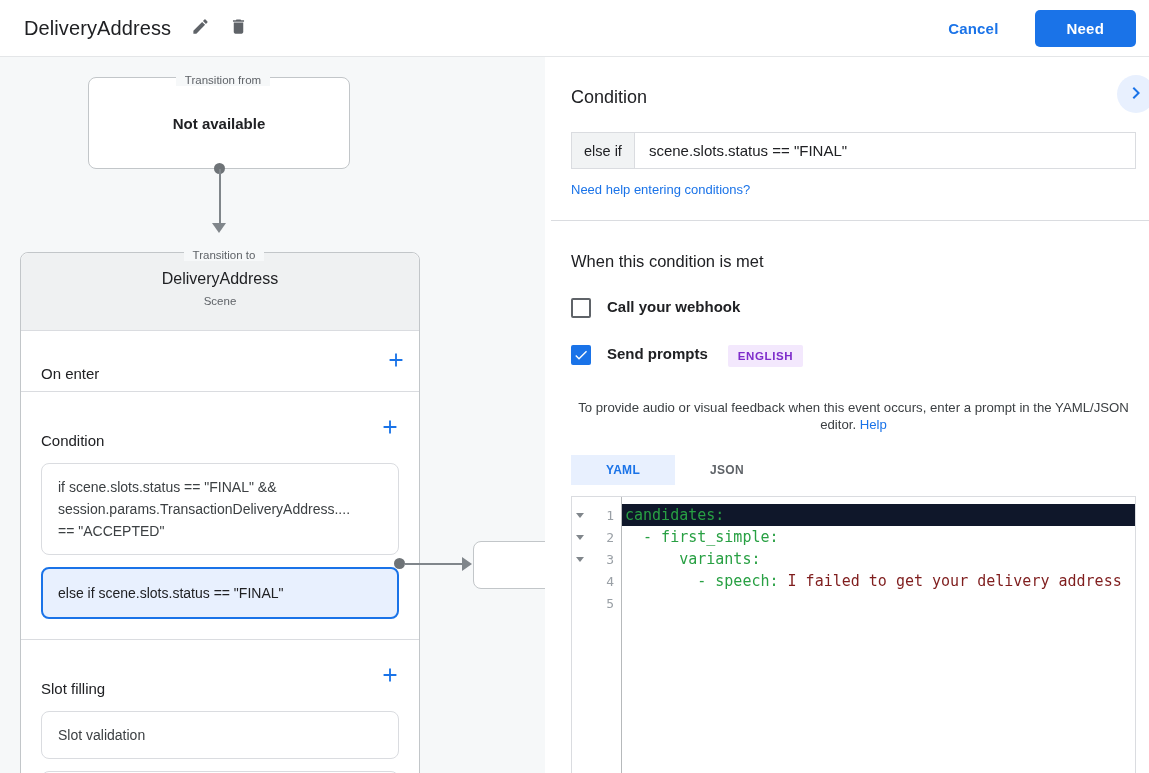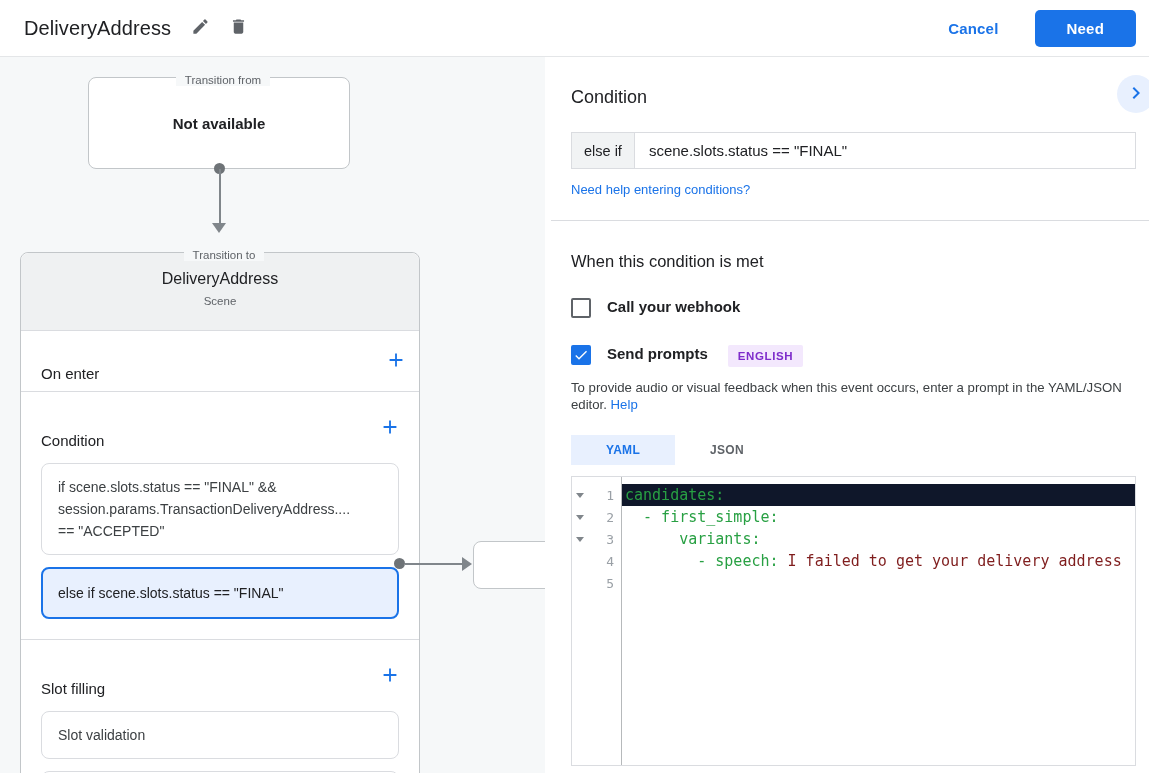--- a/index.html
+++ b/index.html
@@ -89,21 +89,21 @@
   .check-row { display:flex; align-items:flex-start; margin-top:27px; }
   .cb { width:20px; height:20px; border:2px solid #5f6368; border-radius:2px; background:#fff;
     flex:none; cursor:pointer; display:flex; align-items:center; justify-content:center; }
   .cb.checked { background:#1a73e8; border-color:#1a73e8; }
   .cb svg { fill:#fff; display:none; }
   .cb.checked svg { display:block; }
   .check-label { margin-left:16px; font-size:15px; font-weight:bold; color:#202124; }
   .lang-badge { margin-left:20px; background:#f3e8fd; color:#7e2ccb; font-size:11.5px;
     font-weight:bold; letter-spacing:.6px; padding:5px 10px; border-radius:2px; }
 
-  .helper-text { margin-top:12px; font-size:13.2px; line-height:17px; color:#3c4043; max-width:566px; }
+  .helper-text { margin-top:32px; font-size:13.2px; line-height:17px; color:#3c4043; max-width:566px;text-align:center; }
   .inline-link { color:#1a73e8; text-decoration:none; }
 
   .tabs { margin-top:22px; display:flex; }
   .tab { width:104px; height:30px; display:flex; align-items:center; justify-content:center;
     font-size:12px; font-weight:bold; color:#5f6368; letter-spacing:.3px; cursor:pointer;
     background:#fff; border:none; font-family:"Liberation Sans", sans-serif; }
   .tab.active { background:#e8f0fe; color:#1a73e8; }
 
   .editor { margin-top:11px; border:1px solid #dadce0; height:290px; display:flex;
     font-family:"DejaVu Sans Mono", monospace; }

